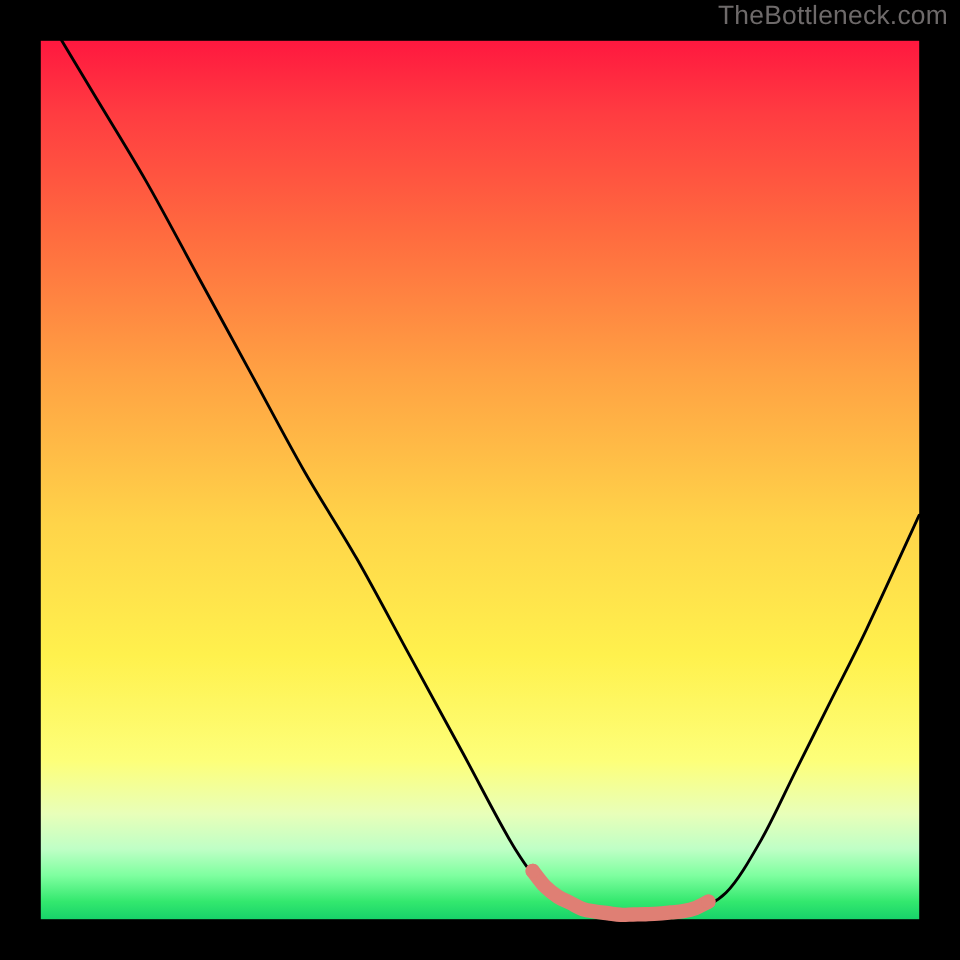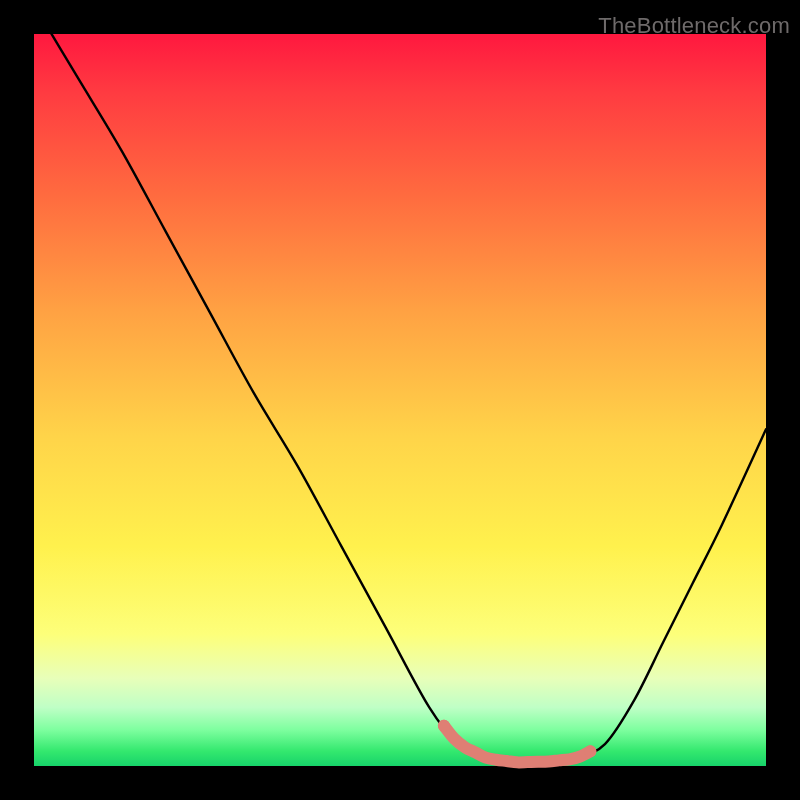--- a/index.html
+++ b/index.html
@@ -33,21 +33,21 @@
       #fdff7a 82%,
       #e8ffb9 88%,
       #bfffc6 92%,
       #7fffa0 95%,
       #33e86e 98%,
       #17d36a 100%
     );
   }
   .watermark {
     position: absolute;
-    top: 13px;
+    top: 0;
     right: 10px;
     color: #6e6a6a;
     font-size: 22px;
     font-weight: 400;
     letter-spacing: 0.2px;
     z-index: 5;
   }
   svg.curve {
     position: absolute;
     left: 0;

